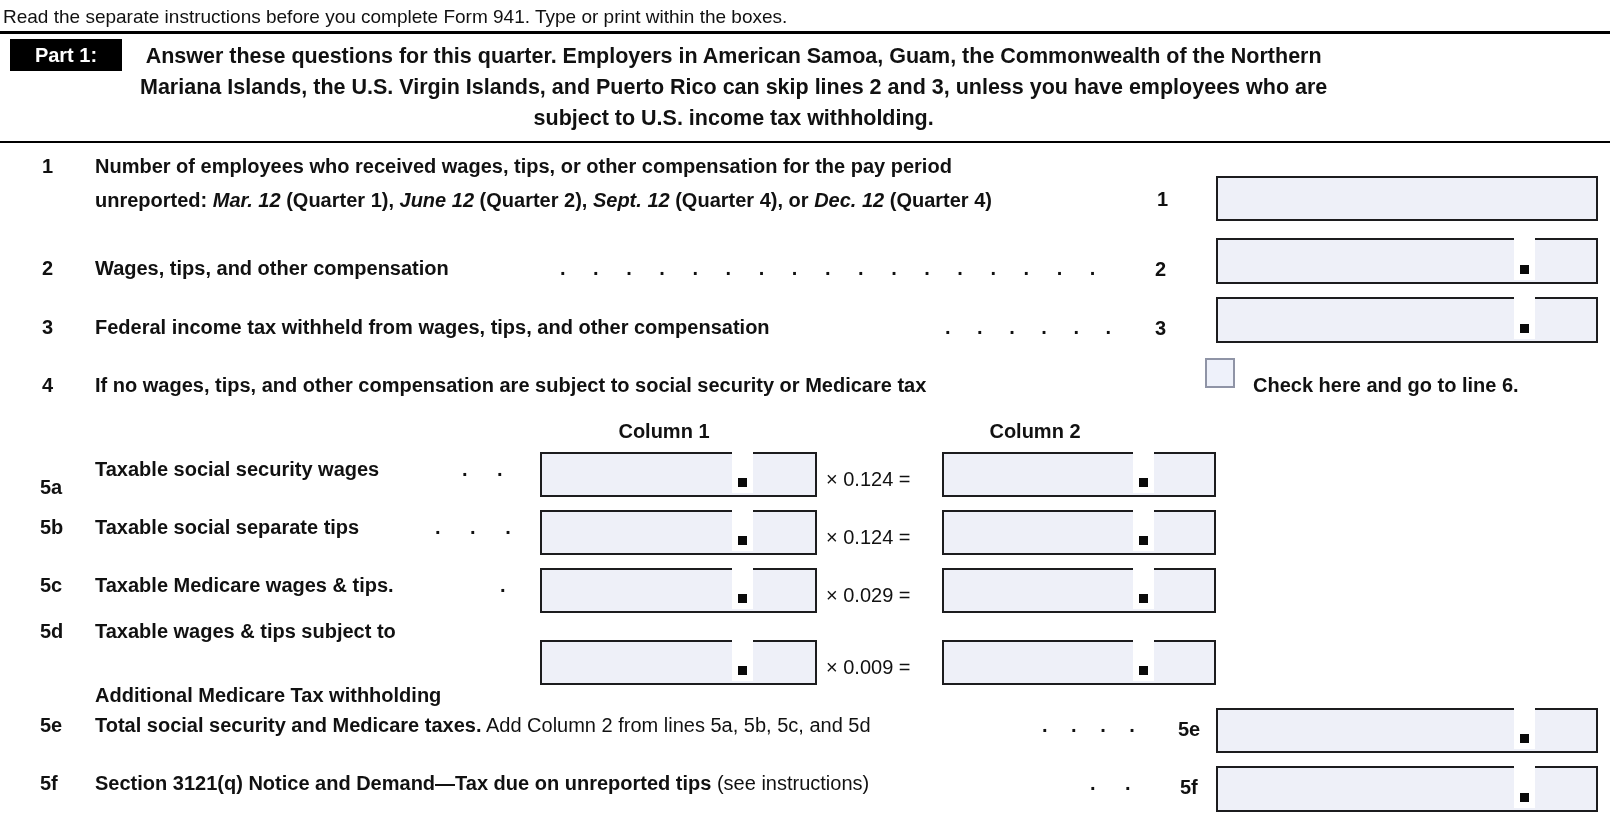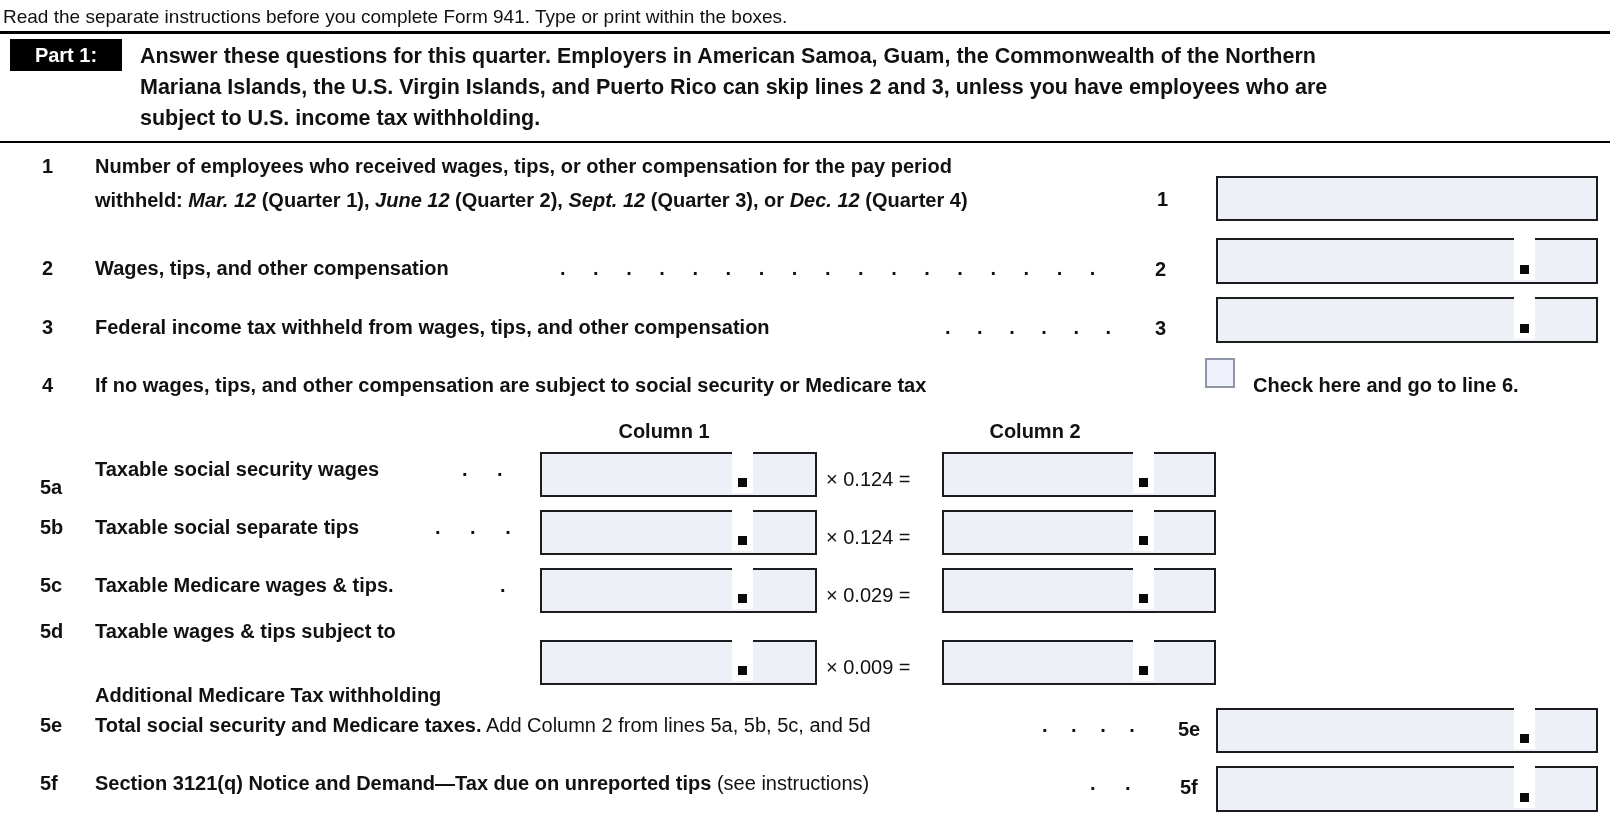--- a/index.html
+++ b/index.html
@@ -11,21 +11,21 @@
   .t { position:absolute; font-size:20px; font-weight:700; line-height:26px; white-space:nowrap; }
   .reg { font-weight:400; }
   .it  { font-style:italic; }
   .instruction { top:4px; left:3px; font-size:19px; font-weight:400; }
   .rule { position:absolute; left:0; width:1610px; background:#000; }
   .part1-box {
     position:absolute; left:10px; top:39px; width:112px; height:32px;
     background:#000; color:#fff; font-weight:700; font-size:20px;
     display:flex; align-items:center; justify-content:center;
   }
-  .heading { position:absolute; left:140px; top:41px; font-size:21.5px; font-weight:700; line-height:31px; white-space:nowrap; }
+  .heading { position:absolute; left:140px; top:41px; font-size:21.5px; font-weight:700; line-height:31px; white-space:nowrap;text-align:center; }
   .field { position:absolute; background:#eef0f8; border:2px solid #1c1c1e; box-sizing:border-box; }
   .strip { position:absolute; top:-2px; bottom:2px; width:21px; background:#ffffff; }
   .dot   { position:absolute; width:9px; height:9px; background:#0a0a0a; bottom:8px; }
   .checkbox {
     position:absolute; left:1205px; top:358px; width:30px; height:30px;
     background:#eef1fa; border:2px solid #8f94a6; box-sizing:border-box;
   }
   .dots { font-weight:700; }
   .colhdr { text-align:center; }
 </style>
@@ -42,21 +42,21 @@
   </div>
   <div class="heading">
     <div>Answer these questions for this quarter. Employers in American Samoa, Guam, the Commonwealth of the Northern</div>
     <div>Mariana Islands, the U.S. Virgin Islands, and Puerto Rico can skip lines 2 and 3, unless you have employees who are</div>
     <div>subject to U.S. income tax withholding.</div>
   </div>
   <div class="rule" style="top:141px;height:2px;"></div>
 
   <div class="t" style="left:42px;top:153px;">1</div>
   <div class="t" style="left:95px;top:153px;">Number of employees who received wages, tips, or other compensation for the pay period</div>
-  <div class="t" style="left:95px;top:187px;"><span>withheld: </span><span class="it">Mar. 12</span><span> (Quarter 1), </span><span class="it">June 12</span><span> (Quarter 2), </span><span class="it">Sept. 12</span><span> (Quarter 3), or </span><span class="it">Dec. 12</span><span> (Quarter 4)</span></div>
+  <div class="t" style="left:95px;top:187px;"><span>unreported: </span><span class="it">Mar. 12</span><span> (Quarter 1), </span><span class="it">June 12</span><span> (Quarter 2), </span><span class="it">Sept. 12</span><span> (Quarter 4), or </span><span class="it">Dec. 12</span><span> (Quarter 4)</span></div>
   <div class="t" style="left:1157px;top:186px;">1</div>
   <div class="field" style="left:1216px;top:176px;width:382px;height:45px;"></div>
 
   <div class="t" style="left:42px;top:255px;">2</div>
   <div class="t" style="left:95px;top:255px;">Wages, tips, and other compensation</div>
   <div class="t dots" style="left:560px;top:255px;width:575px;overflow:hidden;word-spacing:22px;">. . . . . . . . . . . . . . . . .</div>
   <div class="t" style="left:1155px;top:256px;">2</div>
   <div class="field" style="left:1216px;top:238px;width:382px;height:46px;">
     <div class="strip" style="left:296px;"></div>
     <div class="dot" style="left:302px;"></div>

